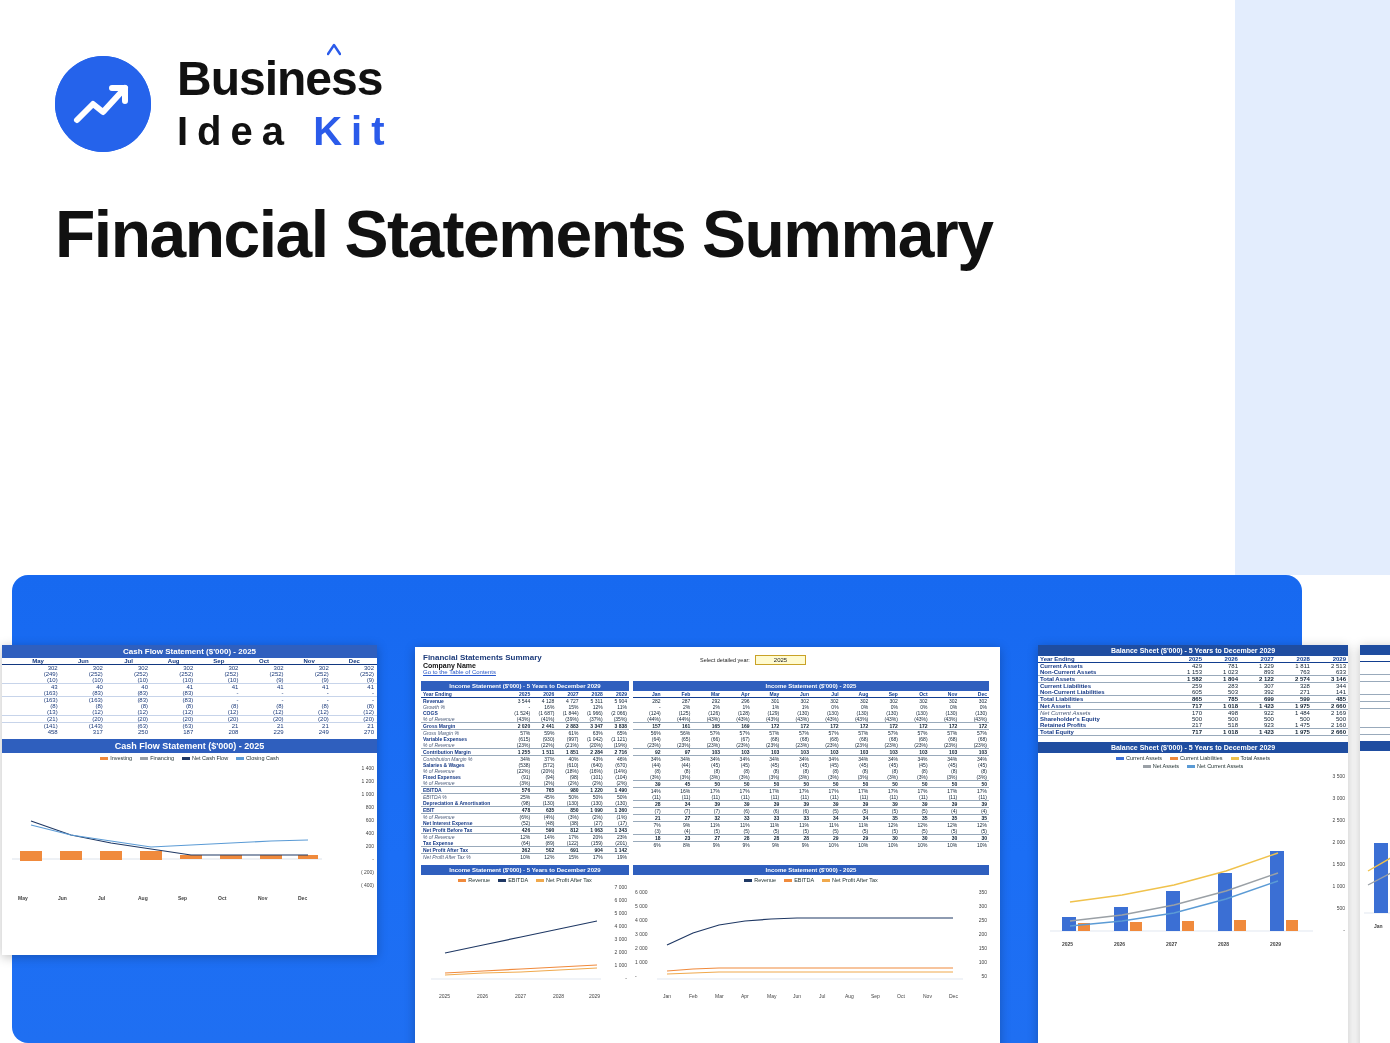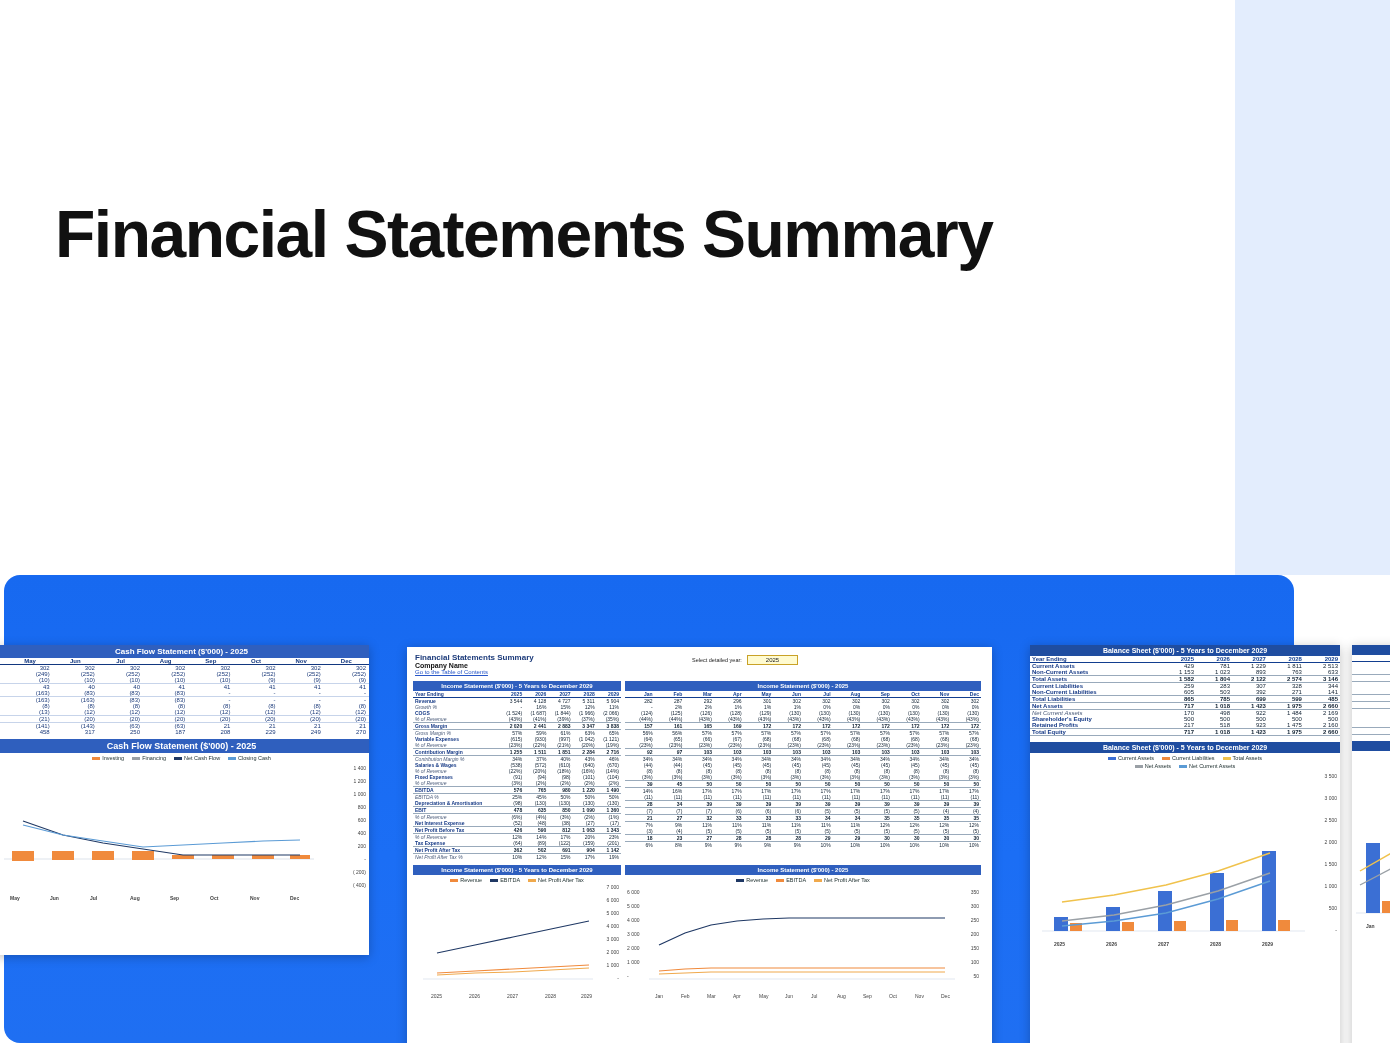--- a/index.html
+++ b/index.html
@@ -22,21 +22,21 @@
   .logo-text { margin-left:26px; }
   .logo-line1 { font-size:48px; font-weight:bold; letter-spacing:-1px; color:#111111; line-height:1; position:relative; }
   .logo-line2 { font-size:40px; font-weight:bold; letter-spacing:9px; color:#111111; line-height:1.1; margin-top:6px; }
   .logo-kit { color:#2b5bea; }
   .logo-hat { position:absolute; left:150px; top:-12px; width:14px; height:14px; }
 
   .title { position:absolute; left:55px; top:196px; font-size:66px; font-weight:bold; color:#111111; letter-spacing:-1.5px; }
   .subtitle { position:absolute; left:55px; top:318px; width:1060px; font-size:25px; line-height:1.52; color:#1c1c1c; font-weight:500; }
 
   
-  .bottom { position:absolute; left:4px; top:575px; width:1290px; height:468px; background:#1769f0;
+  .bottom { position:absolute; left:12px; top:575px; width:1290px; height:468px; background:#1769f0;
             background:linear-gradient(180deg,#1769f0 0%, #1b6ef5 60%, #1f6ff2 100%);border-radius:16px; }
 
   
   .shot { position:absolute; background:#ffffff; box-shadow:0 2px 10px rgba(0,0,0,.25); overflow:hidden; }
   .shot-1 { left:-10px; top:70px; width:375px; height:310px; }
   .shot-2 { left:403px; top:72px; width:585px; height:905px; }
   .shot-3 { left:1026px; top:70px; width:310px; height:905px; }
   .shot-4 { left:1348px; top:70px; width:60px; height:905px; }
 
   
@@ -67,20 +67,41 @@
   .tick { position:absolute; font-size:5px; color:#444; }
 </style>
 </head>
 <body>
 
 <div class="page">
 
   <div class="top">
     <div class="top-right-band"></div>
 
+    <div class="logo-wrap">
+      <div class="logo-mark">
+        <svg width="96" height="96" viewBox="0 0 96 96" aria-hidden="true">
+          <circle cx="48" cy="48" r="48" fill="#2563eb"></circle>
+          <polyline points="22,64 38,48 48,56 70,32" fill="none" stroke="#ffffff" stroke-width="6" stroke-linecap="round" stroke-linejoin="round"></polyline>
+          <polyline points="57,32 70,32 70,45" fill="none" stroke="#ffffff" stroke-width="6" stroke-linecap="round" stroke-linejoin="round"></polyline>
+        </svg>
+      </div>
+      <div class="logo-text">
+        <div class="logo-line1">
+          <span>Business</span>
+          <svg class="logo-hat" viewBox="0 0 14 14">
+            <polyline points="1,11 7,2 13,11" fill="none" stroke="#2b5bea" stroke-width="2.4" stroke-linecap="round" stroke-linejoin="round"></polyline>
+          </svg>
+        </div>
+        <div class="logo-line2">
+          <span>Idea</span>
+          <span class="logo-kit">Kit</span>
+        </div>
+      </div>
+    </div>
 
     <div class="title">Financial Statements Summary</div>
   </div>
 
   <div class="bottom">
 
     <div class="shot shot-1">
       <div class="bar">Cash Flow Statement ($'000) - 2025</div>
       <table class="s1-tbl">
         <tbody>

